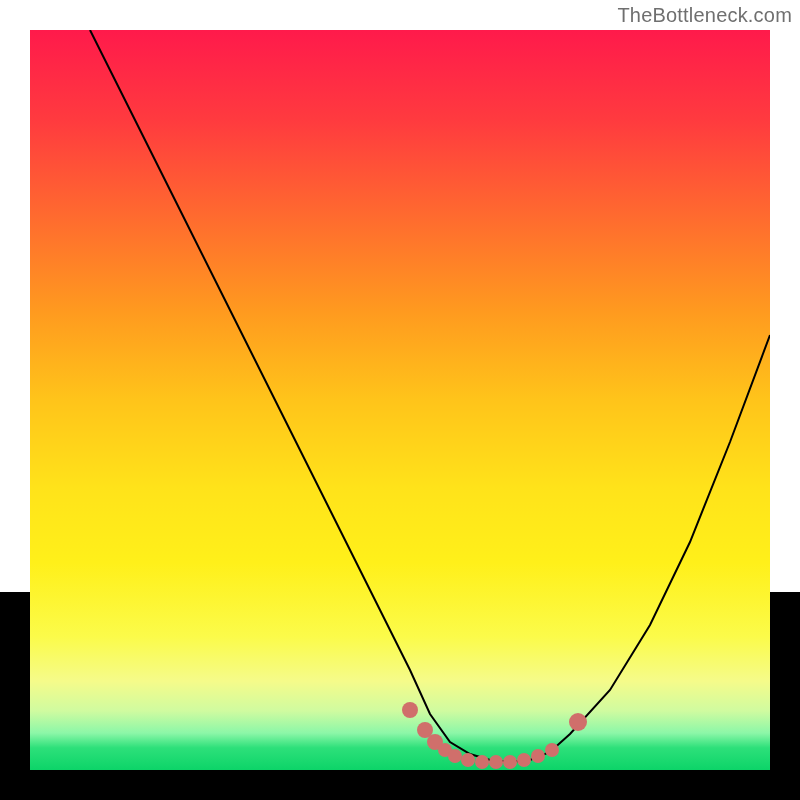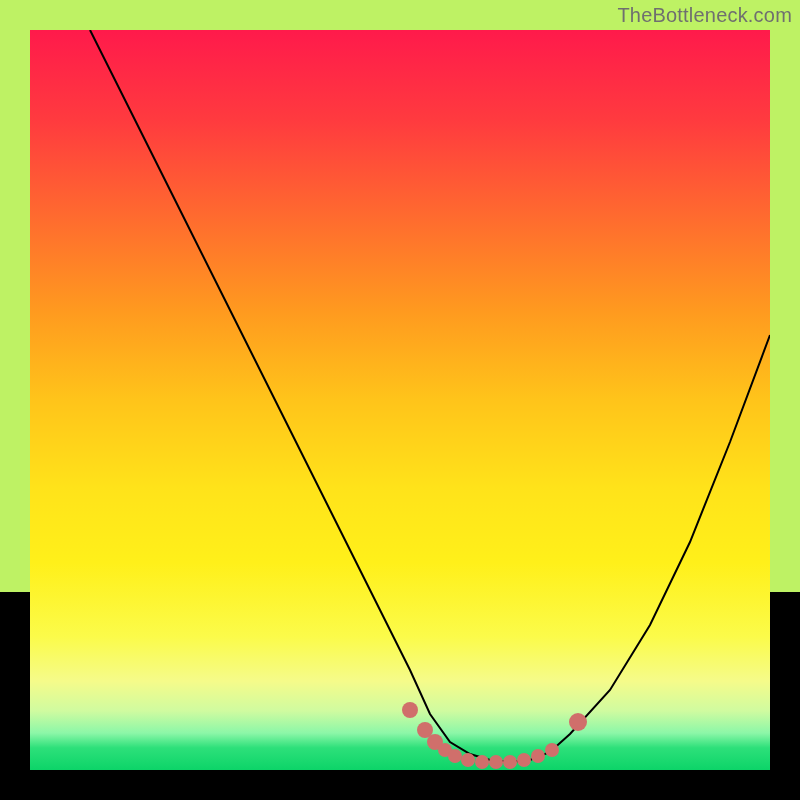--- a/index.html
+++ b/index.html
@@ -8,21 +8,21 @@
     width: 800px;
     height: 800px;
     background: #000;
     font-family: Arial, Helvetica, sans-serif;
     overflow: hidden;
   }
   .frame {
     position: relative;
     width: 800px;
     height: 592px;
-    background: #bef264;
+    background: #ffffff;
   }
   .plot {
     position: absolute;
     left: 30px;
     top: 30px;
     width: 740px;
     height: 740px;
     overflow: hidden;
   }
   .gradient {

